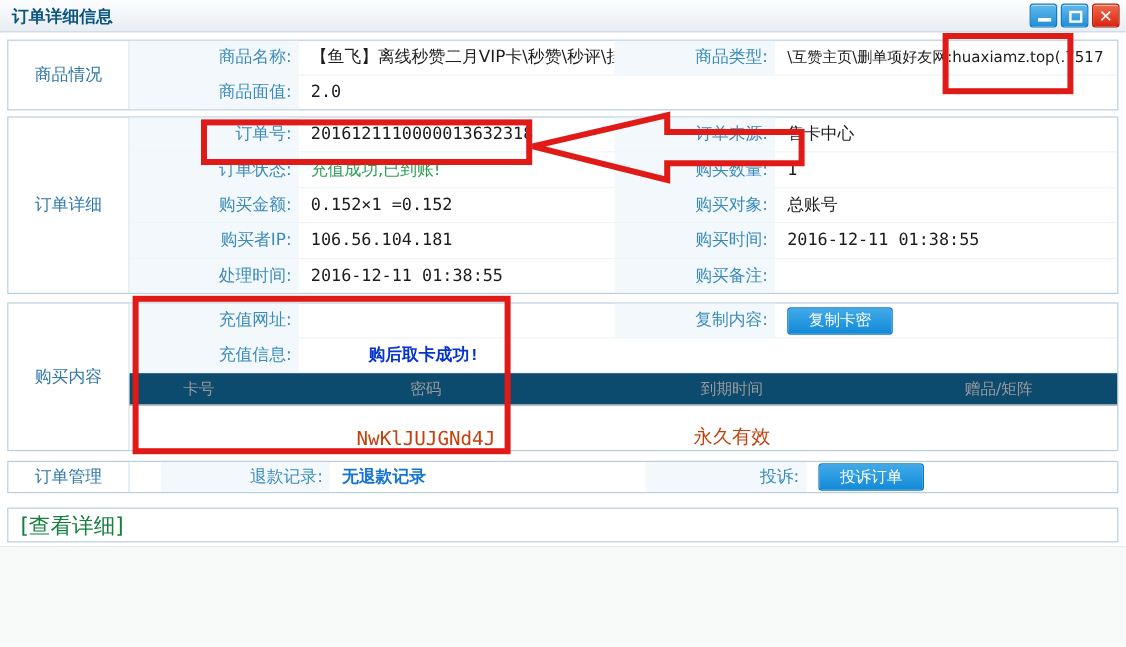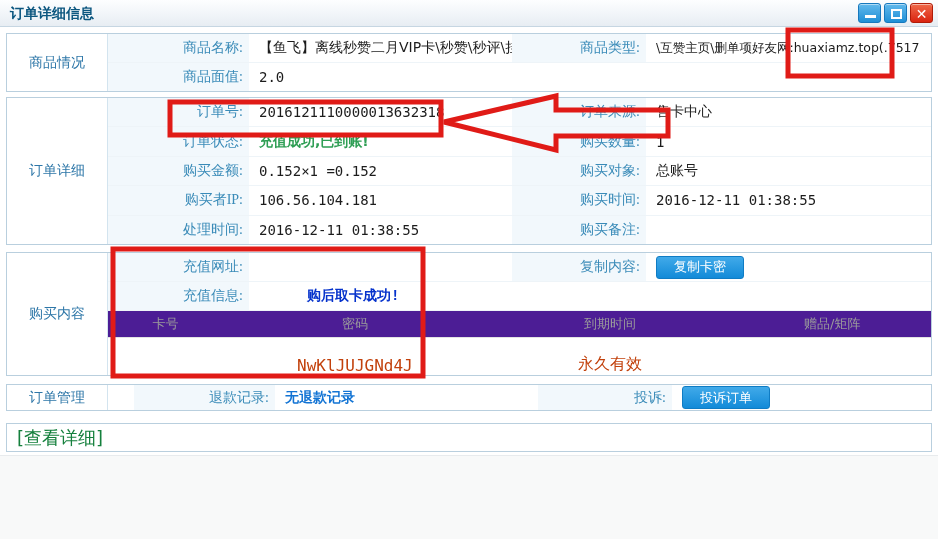--- a/index.html
+++ b/index.html
@@ -47,47 +47,47 @@
   .sec-label {
     width:101px; border-right:1px solid #d3e4ef; flex:none;
     display:flex; align-items:center; justify-content:center;
     color:#2e77a8; font-size:14px;
   }
   .sec-body { flex:1; display:flex; flex-direction:column; min-width:0; }
   .row { display:flex; align-items:stretch; flex:1; border-bottom:1px solid #eef4f8; min-height:0; }
   .row:last-child { border-bottom:none; }
   .cell-label {
     width:141px; flex:none; background:#f2f8fc; color:#3a8bb8; font-size:14px;
-    display:flex; align-items:center; justify-content:flex-end; padding-right:6px;font-family:Liberation Serif, serif;
+    display:flex; align-items:center; justify-content:flex-end; padding-right:6px;
   }
   .cell-label.r { width:134px; }
   .cell-value {
     display:flex; align-items:center; padding-left:10px;
     font-size:14px; color:#1c1c1c; overflow:hidden; white-space:nowrap;
   }
   .cell-value.lv { width:263px; flex:none; }
   .cell-value.rv { flex:1; min-width:0; }
-  .val-green { color:#2e9e54; font-weight:bold; }
+  .val-green { color:#2e9e54; font-weight:normal; }
   .val-blue  { color:#0633cc; font-weight:bold;font-family:Liberation Mono, monospace; }
   .val-blue2 { color:#1374d4; font-weight:bold; }
   .val-small { font-size:12.5px; }
   .link-orange { color:#15803d; font-size:18px; cursor:pointer; }
 
   .btn {
     height:23px; min-width:88px; padding:0 12px;
     background:linear-gradient(#41aae9,#128ad8);
     border:1px solid #0f7cc4; border-radius:3px;
     color:#fff; font-size:13px; cursor:pointer;
     display:flex; align-items:center; justify-content:center;
   }
 
   
   .tbl-head {
     height:27px; flex:none; display:flex; align-items:center;
-    background:#4c1d95; border-bottom:1px solid #e3e3e3;
+    background:#0c4a6e; border-bottom:1px solid #e3e3e3;
     color:#9b9b9b; font-size:13px;
   }
   .tbl-row { flex:1; display:flex; align-items:flex-end; font-size:16px; color:#c2410c; }
   .tc { text-align:center; overflow:hidden; white-space:nowrap; }
   .tc1 { width:14%; } .tc2 { width:32%; } .tc3 { width:30%; } .tc4 { width:24%; }
 
   
   .bottom-strip {
     position:absolute; left:0; top:455px; width:938px; height:84px;
     background:#f8f9f9; border-top:1px solid #e8ebed;

